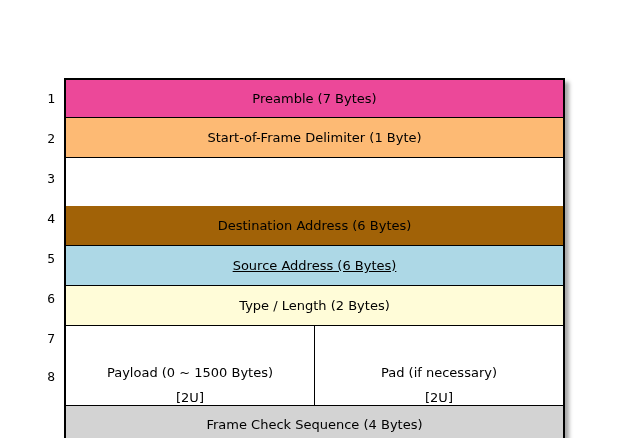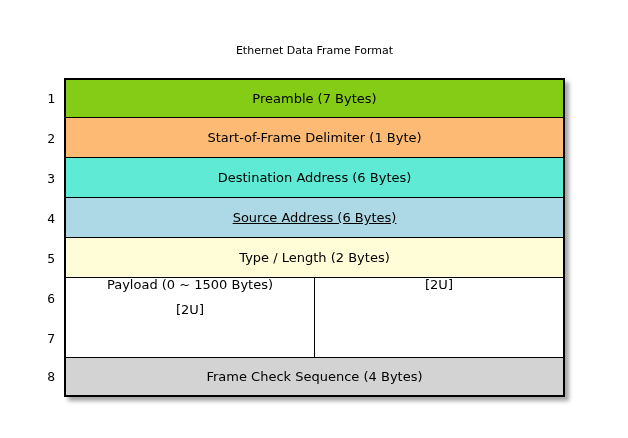--- a/index.html
+++ b/index.html
@@ -46,21 +46,21 @@
     line-height: 15px;
   }
   .frow.first { height: 38px; }
   .frow.tall  { height: 80px; padding: 0; align-items: stretch; justify-content: stretch; }
   .frow.last  { height: 37px; border-bottom: none; }
   .split-cell {
     flex: 1 1 50%;
     display: flex;
     flex-direction: column;
     align-items: center;
-    justify-content: flex-start;
+    justify-content: flex-end;
     gap: 11px;
     font-size: 13px;
     line-height: 14px;
   }
   .split-cell.left { border-right: 1px solid #000000; }
   .rownum {
     position: absolute;
     left: 0;
     width: 55px;
     text-align: right;
@@ -77,60 +77,60 @@
   .n6 { top: 291px; }
   .n7 { top: 331px; }
   .n8 { top: 369px; }
 </style>
 </head>
 <body>
 
 <div class="canvas">
 
   <div class="title-block">
-    <div>Ethernet Data Frame Format</div>
   </div>
 
   <div class="rownum n1">1</div>
   <div class="rownum n2">2</div>
   <div class="rownum n3">3</div>
   <div class="rownum n4">4</div>
   <div class="rownum n5">5</div>
   <div class="rownum n6">6</div>
   <div class="rownum n7">7</div>
   <div class="rownum n8">8</div>
 
   <div class="frame-table">
 
-    <div class="frow first" style="background: #84cc16;">
+    <div class="frow first" style="background: #ec4899;">
       <span>Preamble (7 Bytes)</span>
     </div>
 
     <div class="frow" style="background: #fdba74;">
       <span>Start-of-Frame Delimiter (1 Byte)</span>
     </div>
 
-    <div class="frow" style="background: #5eead4;">
+    <div class="frow" style="background: #a16207; margin-top: 48px;">
       <span>Destination Address (6 Bytes)</span>
     </div>
 
     <div class="frow" style="background: rgb(173, 216, 230); text-decoration: underline;">
       <span>Source Address (6 Bytes)</span>
     </div>
 
     <div class="frow" style="background: rgb(255, 252, 216); justify-content: center;">
       <span>Type / Length (2 Bytes)</span>
     </div>
 
     <div class="frow tall" style="background: rgb(255, 255, 255);">
       <div class="split-cell left">
         <div>Payload (0 ~ 1500 Bytes)</div>
         <div>[2U]</div>
       </div>
       <div class="split-cell">
+        <div>Pad (if necessary)</div>
         <div>[2U]</div>
       </div>
     </div>
 
     <div class="frow last" style="background: rgb(211, 211, 211);">
       <span>Frame Check Sequence (4 Bytes)</span>
     </div>
 
   </div>
 </div>

